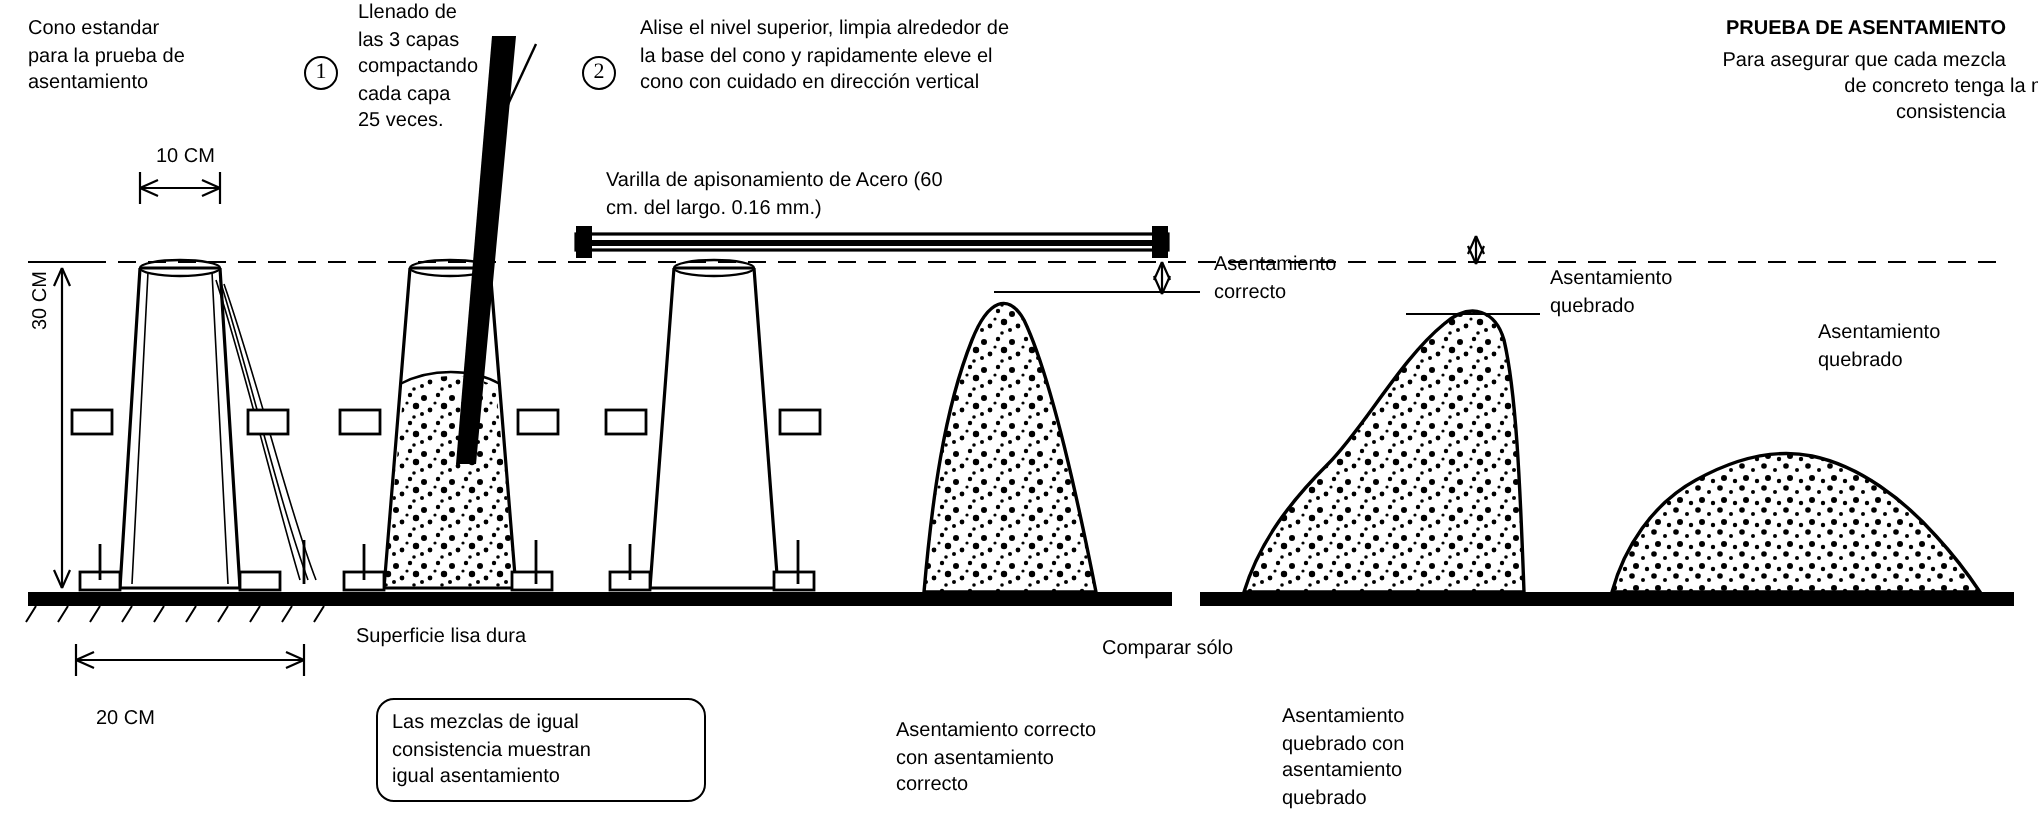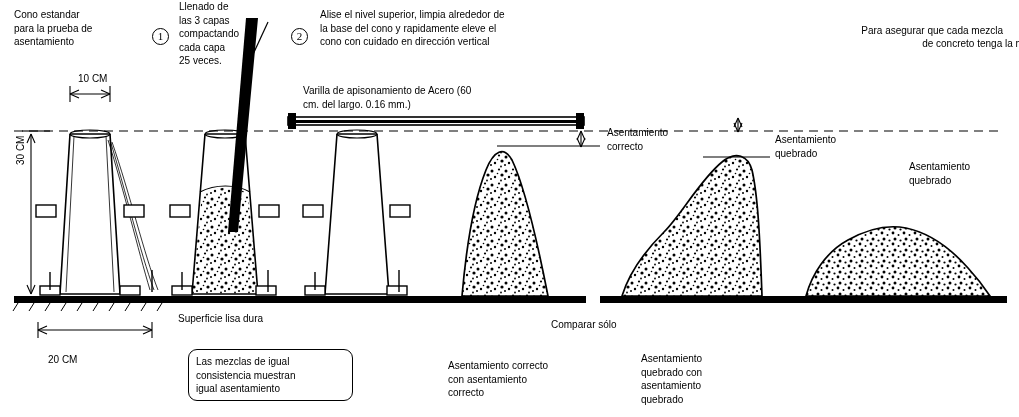--- a/index.html
+++ b/index.html
@@ -57,22 +57,24 @@
 compactando
 cada capa
 25 veces.</div>
 
   <div class="circnum" style="left:291px; top:28px;">2</div>
 
   <div class="txt" style="left:320px; top:8px; width:290px;">Alise el nivel superior, limpia alrededor de
 la base del cono y rapidamente eleve el
 cono con cuidado en dirección vertical</div>
 
+  <div class="txt b right" style="left:705px; top:8px; width:298px;">PRUEBA DE ASENTAMIENTO</div>
   <div class="txt right" style="left:705px; top:24px; width:298px;">Para asegurar que cada mezcla</div>
   <div class="txt right" style="left:747px; top:37px; width:298px;">de concreto tenga la misma</div>
+  <div class="txt right" style="left:705px; top:50px; width:298px;">consistencia</div>
 
   <div class="txt" style="left:303px; top:84px; width:300px;">Varilla de apisonamiento de Acero (60
 cm. del largo. 0.16 mm.)</div>
 
   <div class="txt" style="left:78px; top:72px;">10 CM</div>
 
   <div class="txt" style="left:14px; top:165px; width:14px; transform: rotate(-90deg); transform-origin: left top; white-space:nowrap;">30 CM</div>
 
   <div class="txt" style="left:48px; top:326px;margin-top:27px;">20 CM</div>
 

